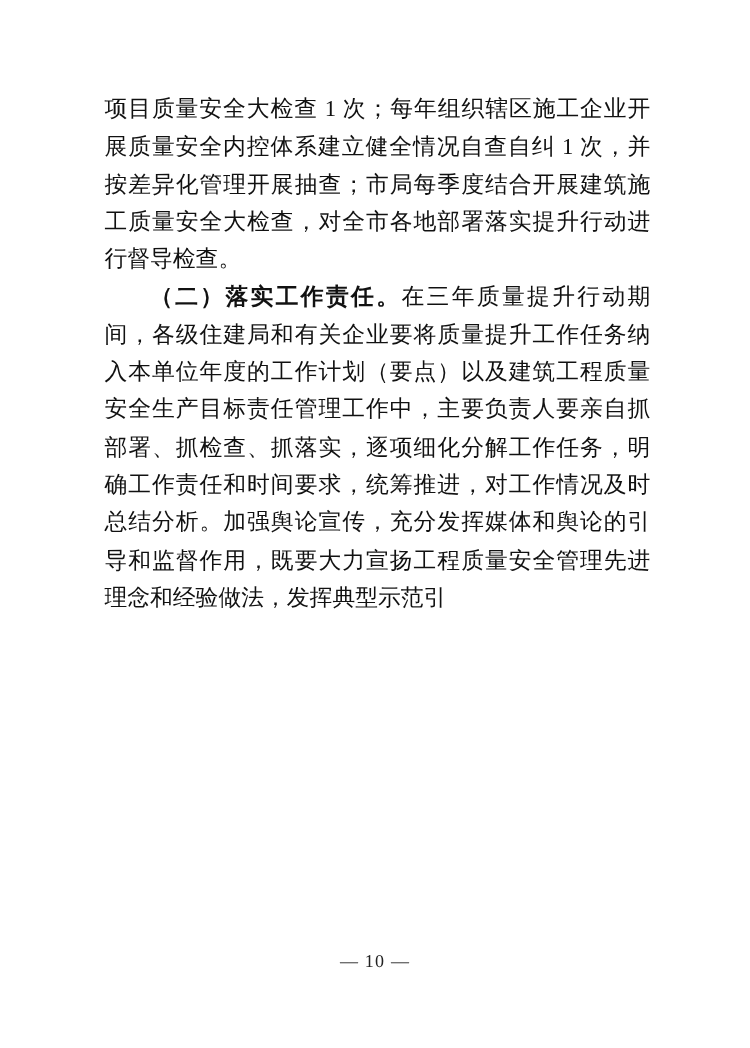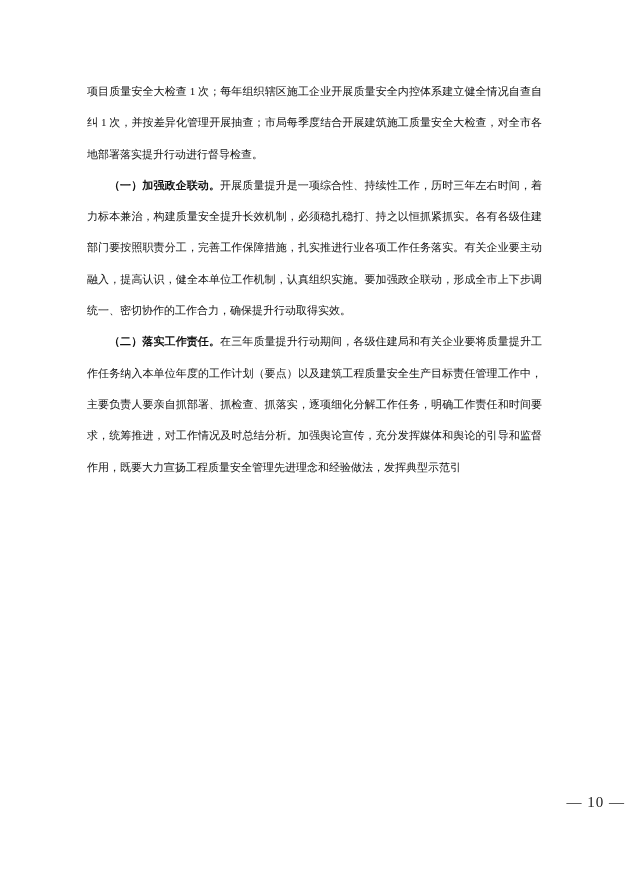--- a/index.html
+++ b/index.html
@@ -18,21 +18,21 @@
     height: 873px;
     background: #ffffff;
     overflow: hidden;
   }
   .content {
     position: absolute;
     left: 87px;
     top: 76px;
     width: 455px;
     color: #111111;
-    font-size: 11px;
+    font-size: 19px;
     line-height: 31.3px;
     text-align: justify;
     text-justify: inter-ideograph;
   }
   .para {
     margin: 0;
     padding: 0;
     text-indent: 0;
   }
   .para.indent {
@@ -42,31 +42,30 @@
     font-weight: normal;
   }
   .run-bold {
     font-weight: 700;
   }
   .page-number {
     position: absolute;
     left: 0;
     right: 0;
     top: 794px;
-    text-align: right;
+    text-align: center;
     color: #222222;
     font-size: 15px;
     letter-spacing: 1px;
   }
 </style>
 </head>
 <body>
 
 <div class="page">
   <div class="content" id="doc-body">
       <p class="para"><span class="run">项目质量安全大检查 1 次；每年组织辖区施工企业开展质量安全内控体系建立健全情况自查自纠 1 次，并按差异化管理开展抽查；市局每季度结合开展建筑施工质量安全大检查，对全市各地部署落实提升行动进行督导检查。</span></p>
-      <p class="para indent"><span class="run-bold">（一）加强政企联动。</span><span class="run">开展质量提升是一项综合性、持续性工作，历时三年左右时间，着力标本兼治，构建质量安全提升长效机制，必须稳扎稳打、持之以恒抓紧抓实。各有各级住建部门要按照职责分工，完善工作保障措施，扎实推进行业各项工作任务落实。有关企业要主动融入，提高认识，健全本单位工作机制，认真组织实施。要加强政企联动，形成全市上下步调统一、密切协作的工作合力，确保提升行动取得实效。</span></p>
       <p class="para indent"><span class="run-bold">（二）落实工作责任。</span><span class="run">在三年质量提升行动期间，各级住建局和有关企业要将质量提升工作任务纳入本单位年度的工作计划（要点）以及建筑工程质量安全生产目标责任管理工作中，主要负责人要亲自抓部署、抓检查、抓落实，逐项细化分解工作任务，明确工作责任和时间要求，统筹推进，对工作情况及时总结分析。加强舆论宣传，充分发挥媒体和舆论的引导和监督作用，既要大力宣扬工程质量安全管理先进理念和经验做法，发挥典型示范引</span></p>
     </div>
   <div class="page-number">
     <span>— 10 —</span>
   </div>
 </div>
 
 </body></html>

